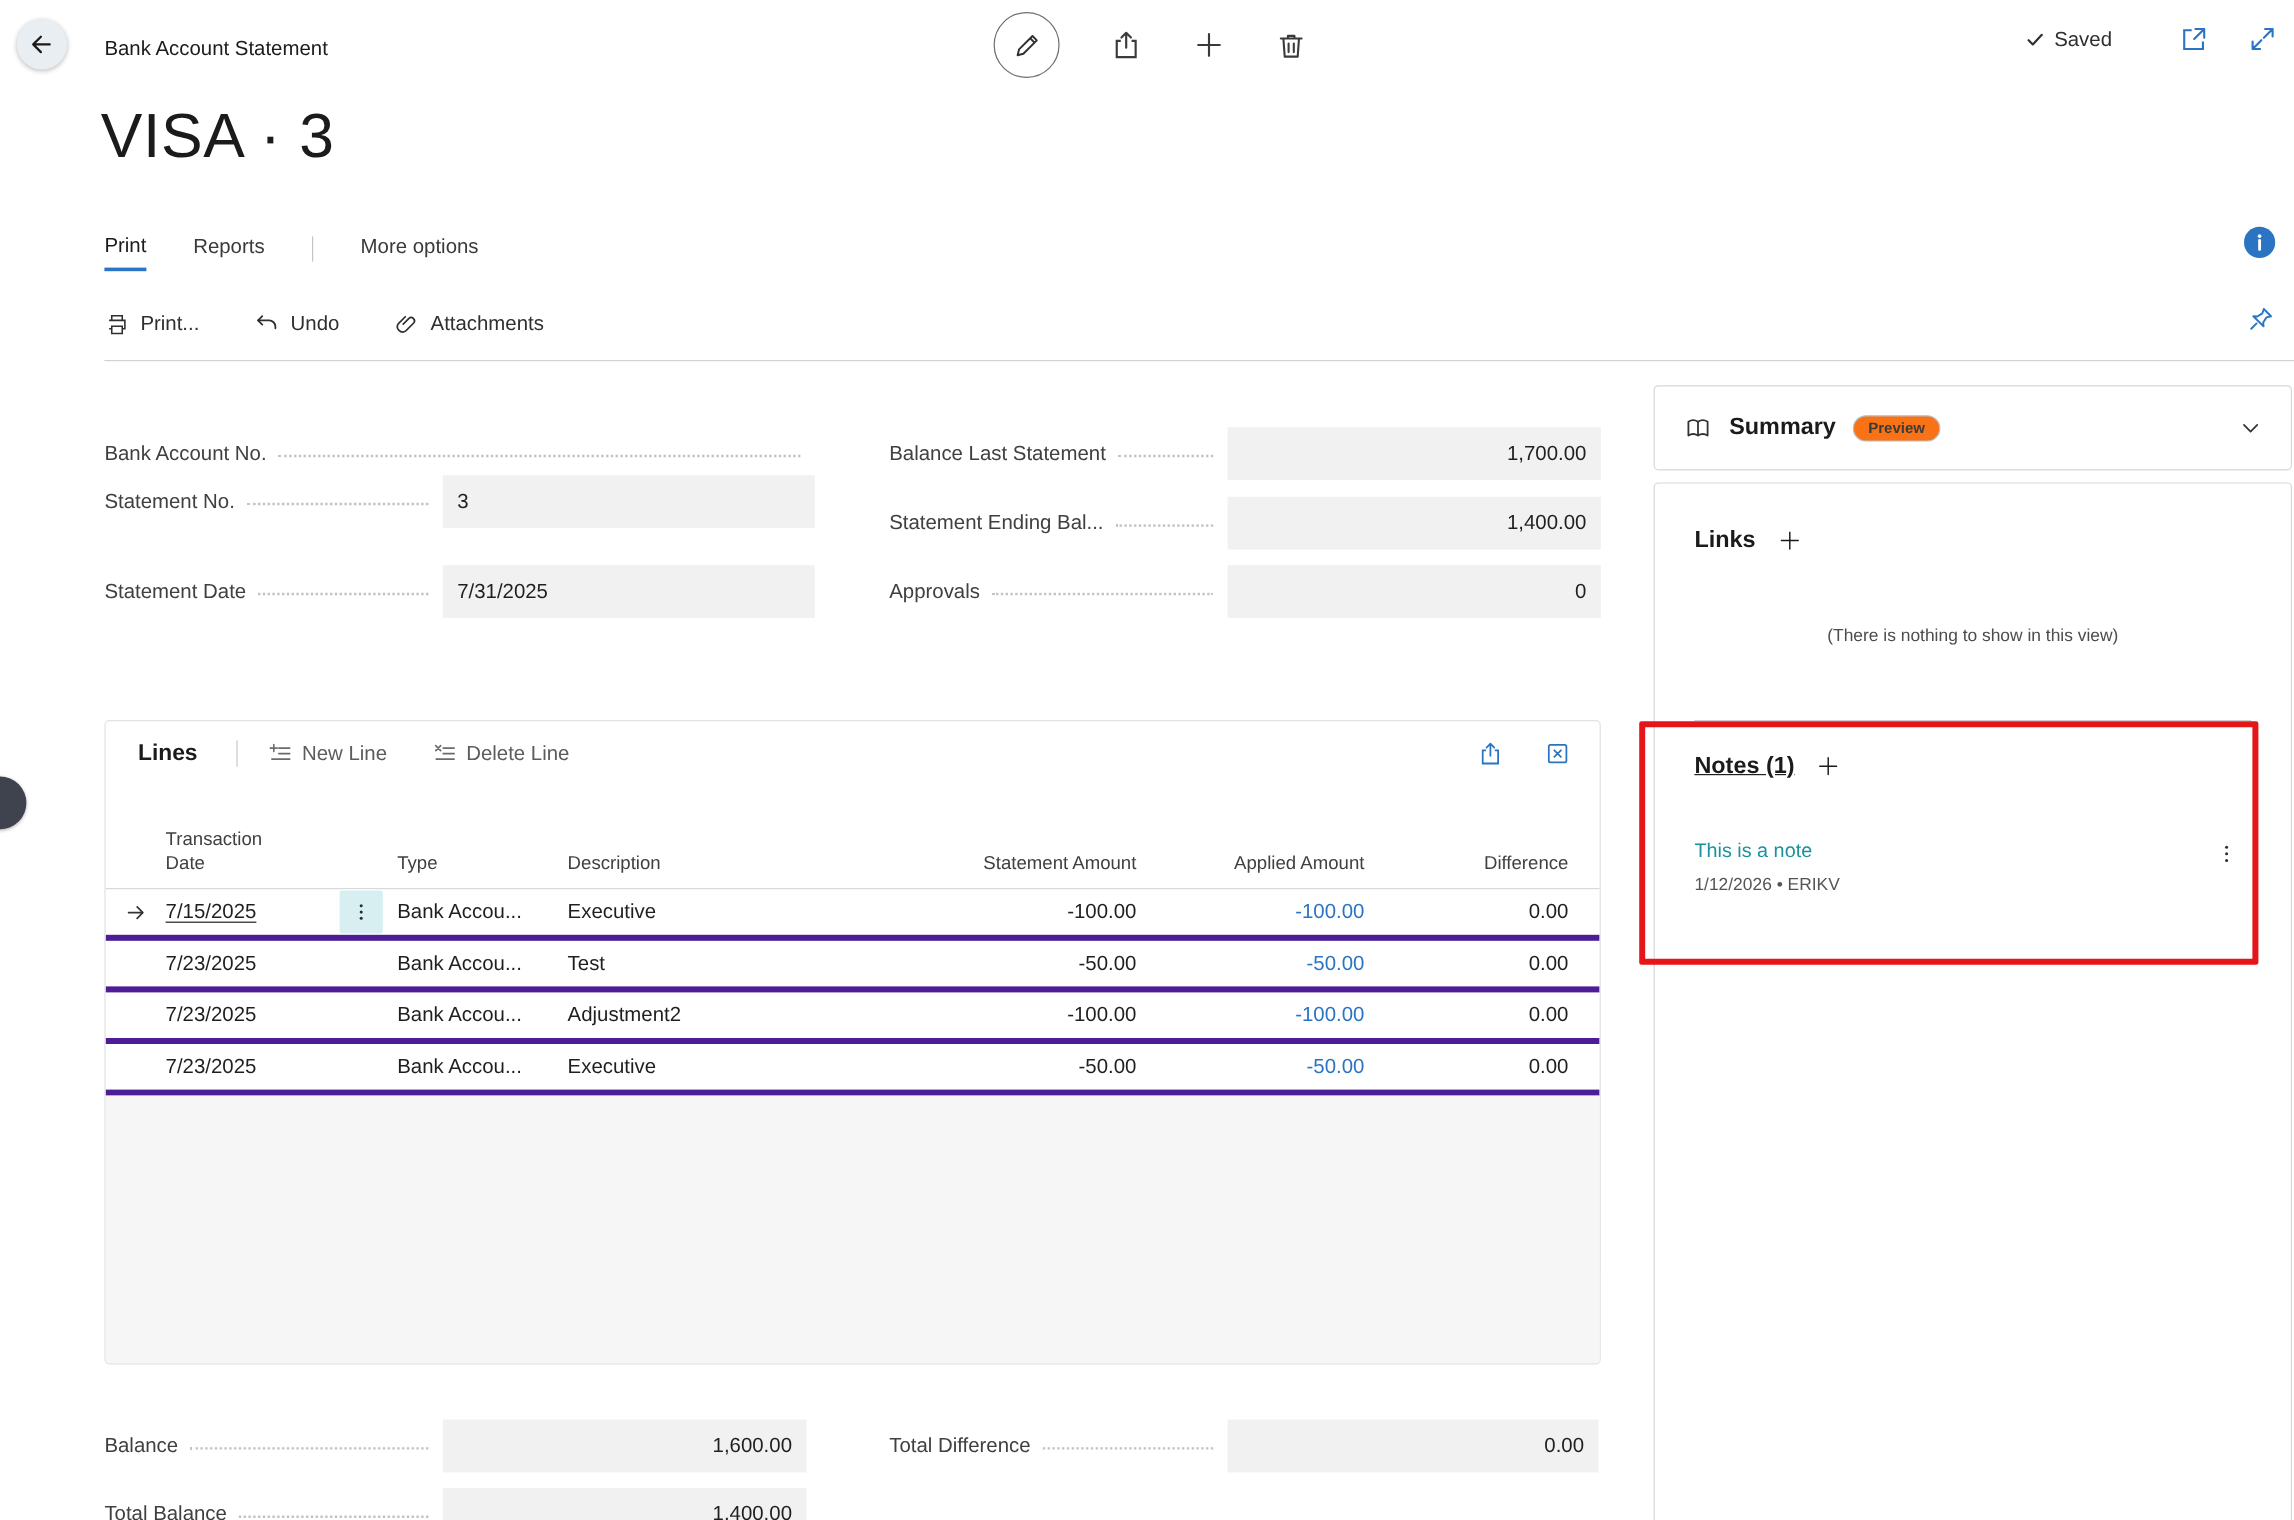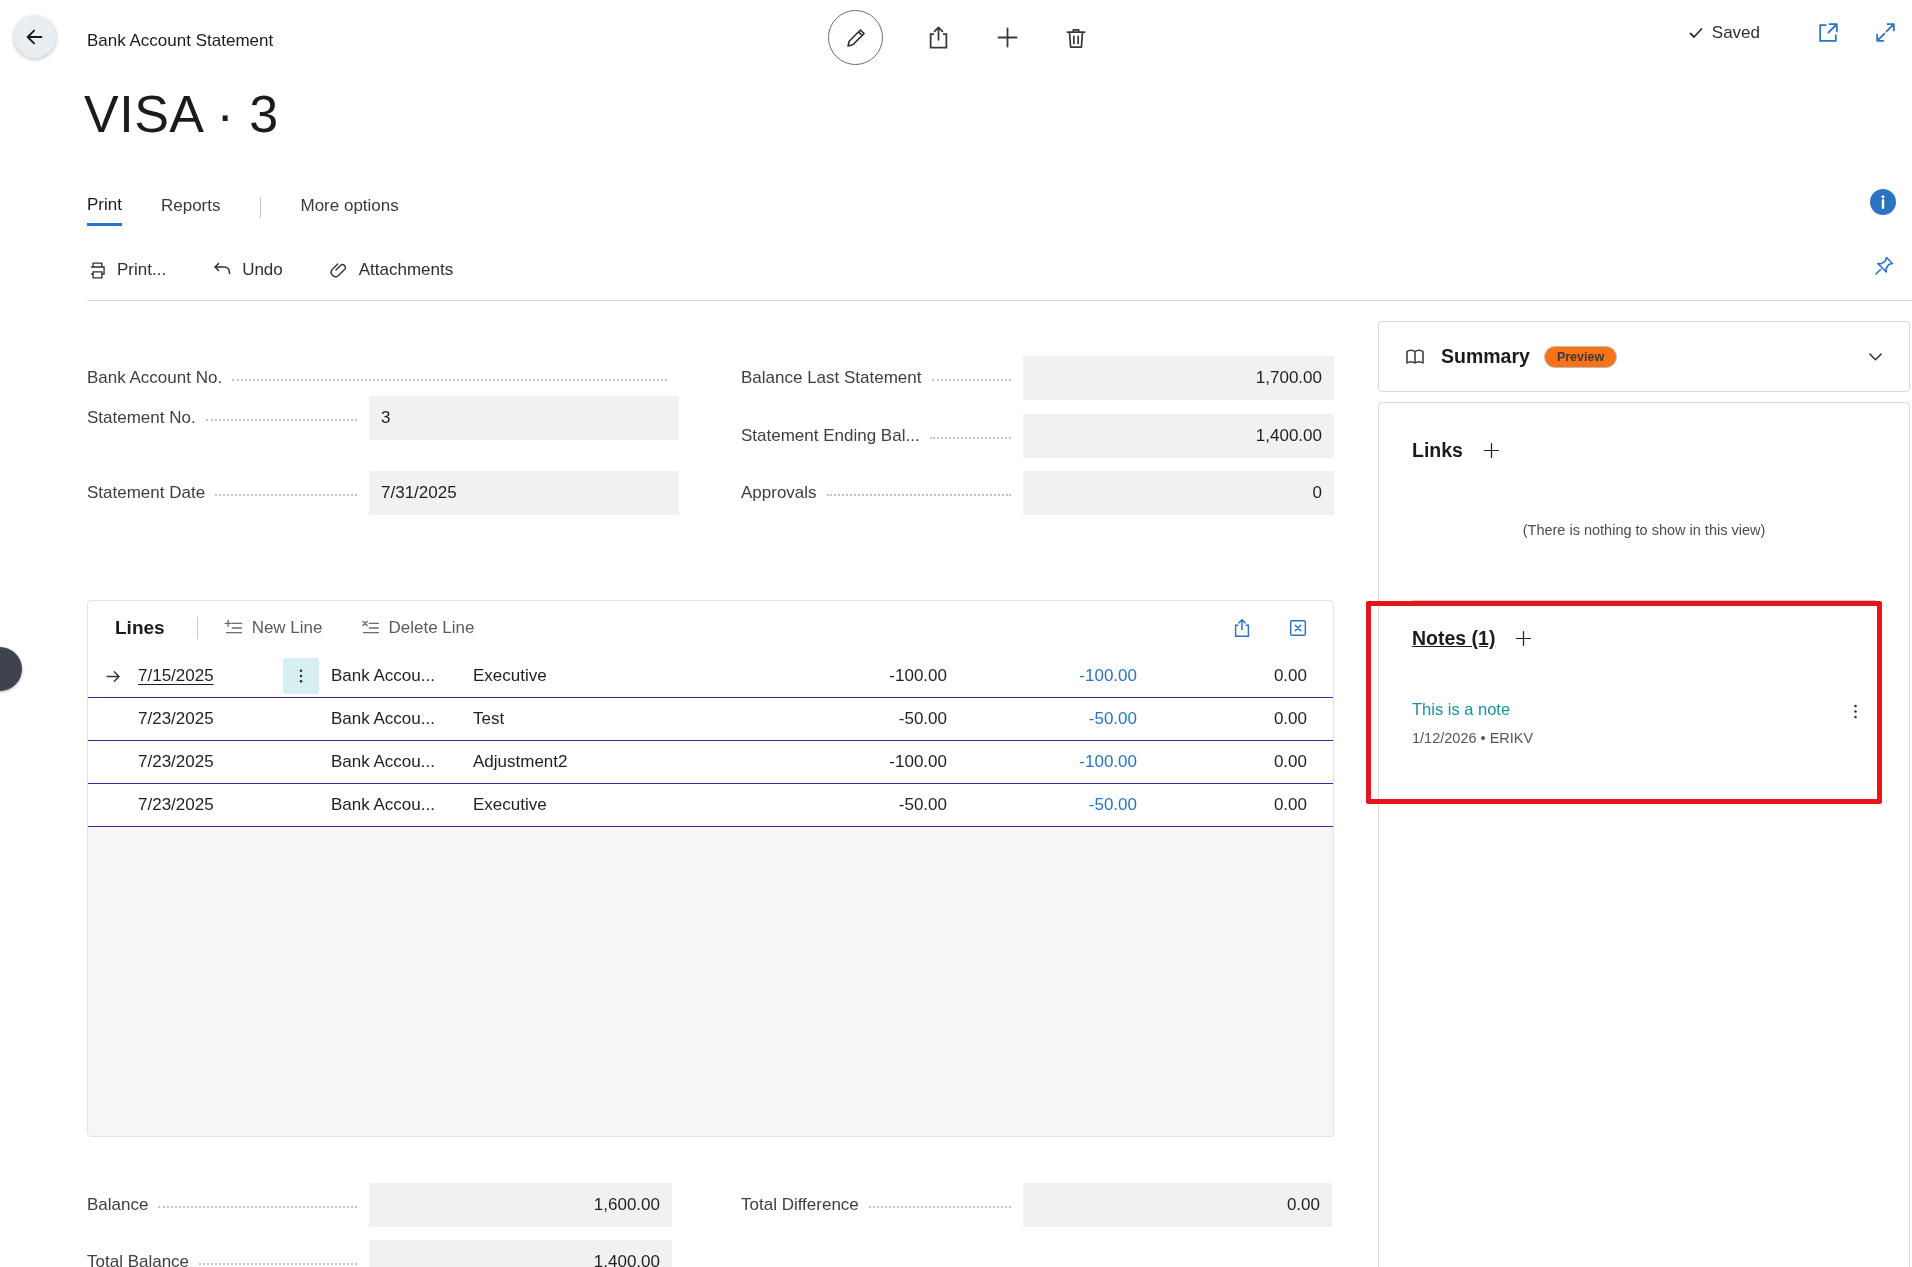--- a/index.html
+++ b/index.html
@@ -55,21 +55,21 @@
   .lines-grid { display:grid; grid-template-columns:50px 140px 45px 148px 206px 270px 190px 1fr; padding-right:26px; }
   .lthead { flex:none; height:86px; align-items:end; padding-bottom:10px; border-bottom:1px solid #d9d9d9;
             font-size:15.5px; color:#404040; line-height:1.3; }
   .th { cursor:pointer; }
   .th-date { grid-column:2; width:100px; }
   .th-type { grid-column:4; padding-left:8px; }
   .th-desc { grid-column:5; padding-left:2px; }
   .th-right { text-align:right; }
   .th-wrap { max-width:92px; margin-left:auto; }
 
-  .line-row { height:43px; align-items:center; border-bottom:1px solid #4c1d95; font-size:17px; color:#1f1f1f; }
+  .line-row { height:43px; align-items:center; border-bottom:5px solid #4c1d95; font-size:17px; color:#1f1f1f; }
   .c-marker { display:flex; justify-content:center; color:#333; }
   .c-date { }
   .c-date.sel { text-decoration:underline; text-underline-offset:3px; }
   .c-ell { display:flex; justify-content:center; }
   .ell-box { width:36px; height:36px; background:var(--selection-bg,#d8eff1); border-radius:2px; color:#2b2b2b; }
   .c-type { padding-left:8px; }
   .c-desc { padding-left:2px; }
   .c-num { text-align:right; }
   .c-applied { color:var(--accent,#2b74c4); }
   .lines-filler { flex:1; background:#f6f6f6; }
@@ -291,20 +291,28 @@
       <button class="ibtn lhicon">
         <span>
           <svg width="22" height="22" viewBox="0 0 24 24">
               <rect x="4" y="4" width="16" height="16" rx="1.5" fill="none" stroke="currentColor" stroke-width="1.6"></rect>
               <path d="M9 9l6 6M15 9l-6 6" fill="none" stroke="currentColor" stroke-width="1.6" stroke-linecap="round"></path>
             </svg>
         </span>
       </button>
     </div>
 
+    <div class="lines-grid lthead">
+      <span class="th th-date">Transaction Date</span>
+      <span class="th th-type">Type</span>
+      <span class="th th-desc">Description</span>
+      <span class="th th-right"><span class="th-wrap">Statement Amount</span></span>
+      <span class="th th-right">Applied Amount</span>
+      <span class="th th-right">Difference</span>
+    </div>
 
     <div class="lines-grid line-row">
       <span class="c-marker">
         <svg width="19" height="19" viewBox="0 0 24 24">
             <path d="M4 12h15M13 6l6 6-6 6" fill="none" stroke="currentColor" stroke-width="1.8" stroke-linecap="round" stroke-linejoin="round"></path>
           </svg>
       </span>
       <span class="c-date sel">7/15/2025</span>
       <span class="c-ell">
         <button class="ibtn ell-box">

